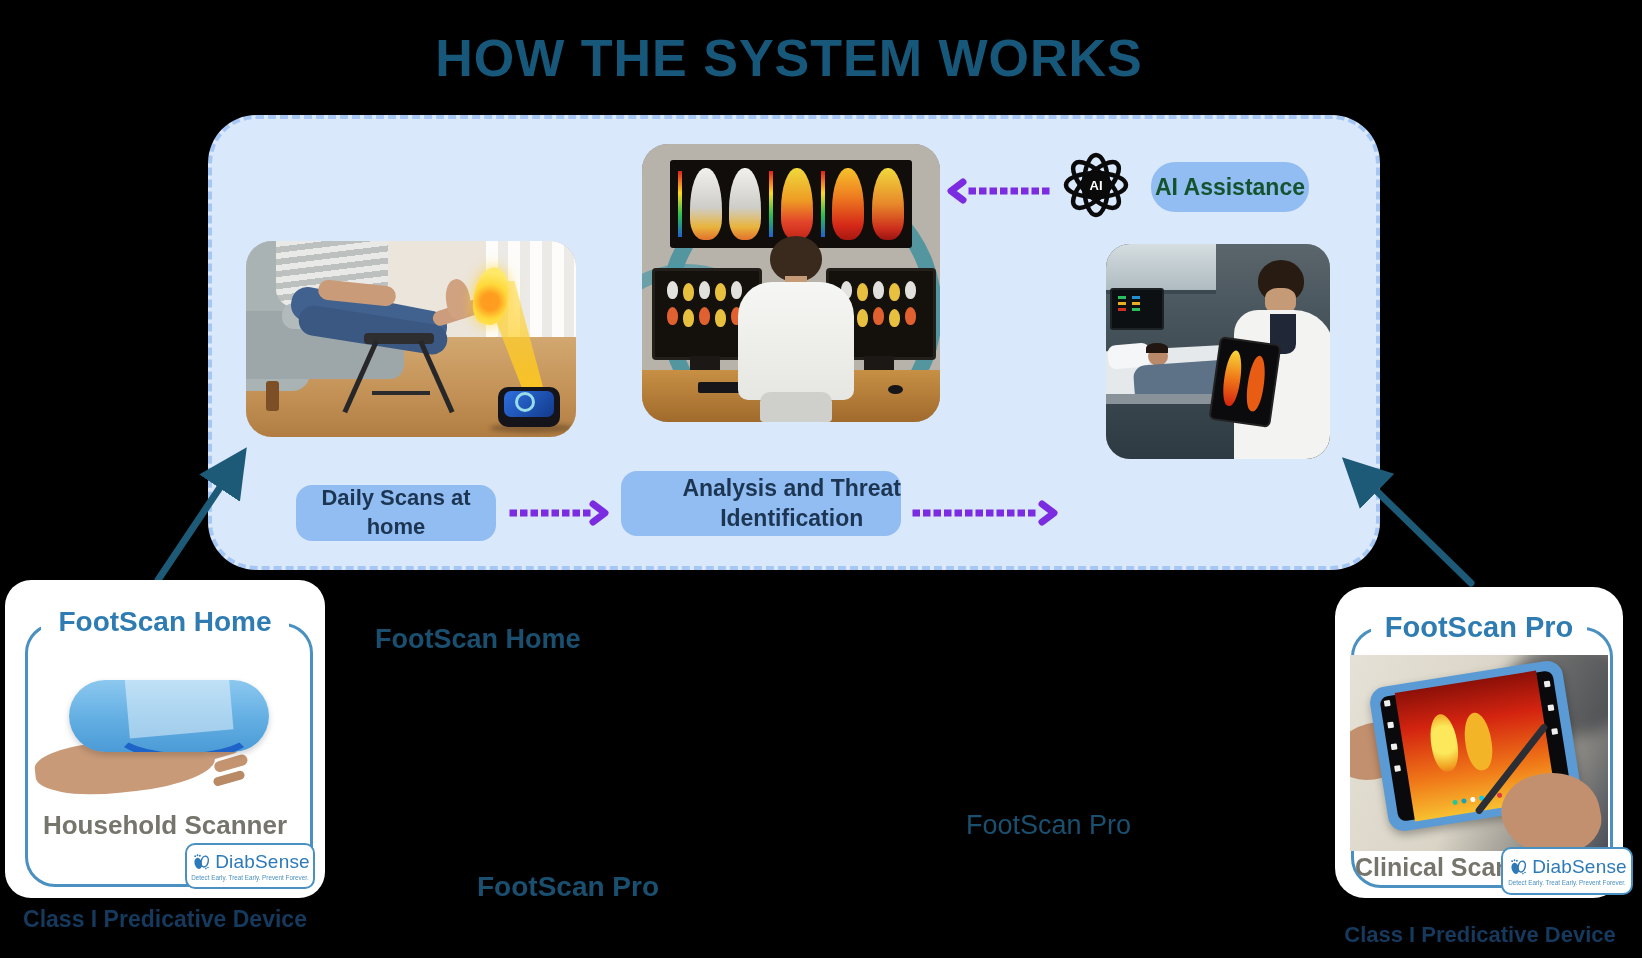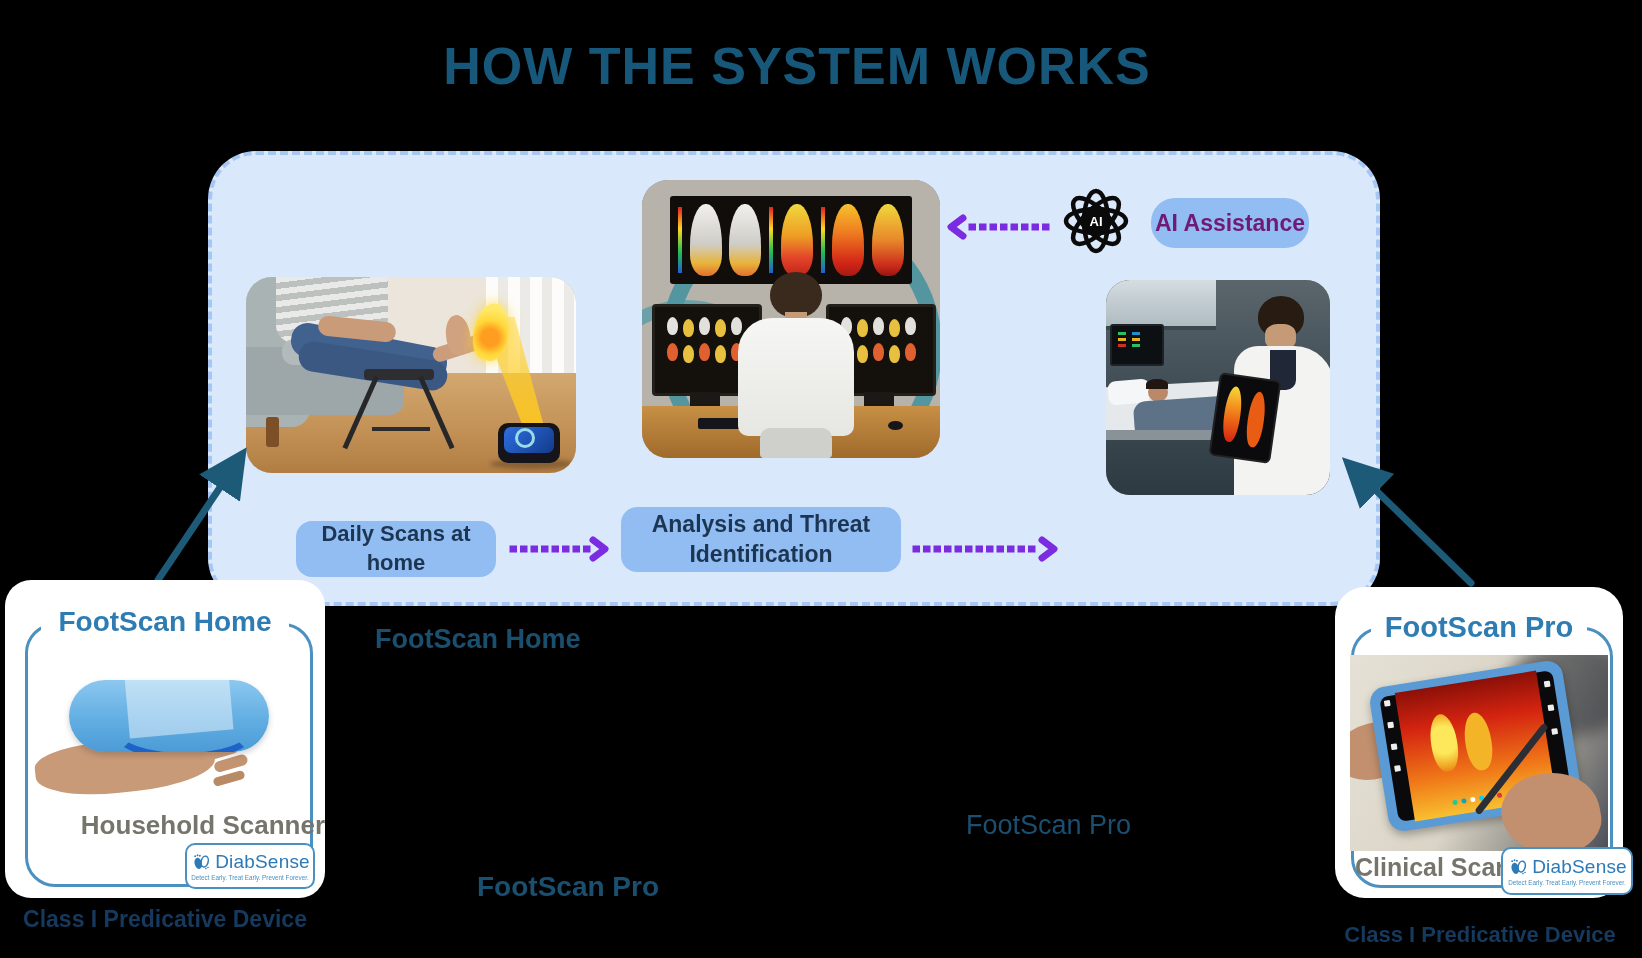--- a/index.html
+++ b/index.html
@@ -1,25 +1,25 @@
 <!DOCTYPE html>
 <html><head>
 <meta charset="utf-8">
 <style>
   html,body{margin:0;padding:0;background:#000;}
   .canvas{position:relative;width:1642px;height:958px;background:#000;overflow:hidden;
           font-family:"Liberation Sans","DejaVu Sans",sans-serif;}
 
   
-  .title{position:absolute;left:0;top:24px;width:1570px;margin:12px;text-align:center;
+  .title{position:absolute;left:0;top:24px;width:1570px;margin:4px;text-align:center;
          font-size:52px;font-weight:800;letter-spacing:1px;color:#17587a;}
 
   
   .panel{position:absolute;left:208px;top:115px;width:1172px;height:455px;box-sizing:border-box;
-         background:#dae8fc;border:4px dashed #a6c7f4;border-radius:48px;margin-top:36px;}
+         background:#dae8fc;border:4px dashed #a6c7f4;border-radius:48px;}
 
   .photo{position:absolute;overflow:hidden;border-radius:26px;background:#888;}
   .photo-home{left:34px;top:122px;width:330px;height:196px;}
   .photo-analysis{left:430px;top:25px;width:298px;height:278px;}
   .photo-clinic{left:894px;top:125px;width:224px;height:215px;border-radius:24px;}
 
   
   .p1-wall{position:absolute;inset:0;background:#ece5dc;}
   .p1-curtain{position:absolute;left:240px;top:0;width:90px;height:150px;
       background:repeating-linear-gradient(90deg,#fdfcfa 0 12px,#eceae6 12px 22px);}
@@ -97,29 +97,29 @@
   .p3-dface{position:absolute;left:159px;top:44px;width:31px;height:26px;background:#c59a77;border-radius:40%;}
   .p3-coat{position:absolute;left:128px;top:66px;width:100px;height:150px;background:#f3f3f1;border-radius:24px 40px 0 0;}
   .p3-shirt{position:absolute;left:164px;top:70px;width:26px;height:40px;background:#202838;border-radius:0 0 10px 10px;}
   .p3-tablet{position:absolute;left:108px;top:96px;width:58px;height:80px;background:#0b0b0d;border:2px solid #222;border-radius:6px;transform:rotate(8deg);z-index:6;}
   .p3-tfoot{position:absolute;left:8px;top:10px;width:16px;height:56px;border-radius:50% 50% 45% 45%;
       background:linear-gradient(180deg,#f8d838,#f07818 50%,#d42410 100%);box-shadow:24px 2px 0 #e85c14;}
 
   
   .atom{position:absolute;left:849px;top:31px;}
   .ai-pill{position:absolute;left:939px;top:43px;width:158px;height:50px;background:#92bdf2;border-radius:24px;
-      display:flex;align-items:center;justify-content:center;color:#701a75;font-size:23px;font-weight:700;}
+      display:flex;align-items:center;justify-content:center;color:#14532d;font-size:23px;font-weight:700;}
   .parrow{position:absolute;}
   .pa-atom{left:728px;top:59px;}
   .pa-1{left:297px;top:381px;}
   .pa-2{left:700px;top:381px;}
 
   
   .step{position:absolute;background:#92bdf2;border-radius:16px;color:#1c3552;font-weight:700;
-      display:flex;align-items:center;justify-content:center;text-align:center;
+      display:flex;align-items:center;justify-content:flex-end;text-align:center;
       white-space:pre-line;line-height:1.3;}
   .step1{left:84px;top:366px;width:200px;height:56px;font-size:22px;}
   .step2{left:409px;top:352px;width:280px;height:65px;font-size:23px;}
   .step3{left:865px;top:350px;width:262px;height:77px;font-size:22px;}
 
   
   .tarrow{position:absolute;}
   .ta-left{left:145px;top:445px;}
   .ta-right{left:1338px;top:455px;}
 
@@ -128,21 +128,21 @@
   .card-home{left:5px;top:580px;width:320px;height:318px;border-radius:26px;}
   .card-pro{left:1335px;top:587px;width:288px;height:311px;border-radius:30px;}
   .inner-border{position:absolute;border:3px solid #4a90c0;border-radius:30px;}
   .ib-home{left:20px;top:43px;width:282px;height:258px;}
   .ib-pro{left:16px;top:40px;width:256px;height:255px;}
   .card-title{position:absolute;left:36px;right:36px;text-align:center;background:#fff;z-index:2;
       color:#2e7cb2;font-weight:800;}
   .ct-home{top:26px;font-size:28px;}
   .ct-pro{top:24px;font-size:29px;}
   .card-caption{position:absolute;color:#76756c;font-weight:700;z-index:2;}
-  .cap-home{top:230px;left:0;right:0;text-align:right;font-size:26px;}
+  .cap-home{top:230px;left:0;right:0;text-align:center;font-size:26px;}
   .cap-pro{top:266px;left:20px;font-size:25px;}
   .class-label{position:absolute;text-align:center;color:#16395e;font-weight:800;}
   .cl-home{left:0;top:906px;width:330px;font-size:23px;}
   .cl-pro{left:1332px;top:922px;width:296px;font-size:22px;}
 
   
   .logo-box{position:absolute;background:#fff;border:2px solid #4a90c0;border-radius:10px;z-index:3;
       display:flex;flex-direction:column;align-items:center;justify-content:center;padding:2px 3px;box-sizing:border-box;}
   .lb-home{left:180px;top:263px;width:130px;height:46px;}
   .lb-pro{left:166px;top:260px;width:132px;height:48px;}

